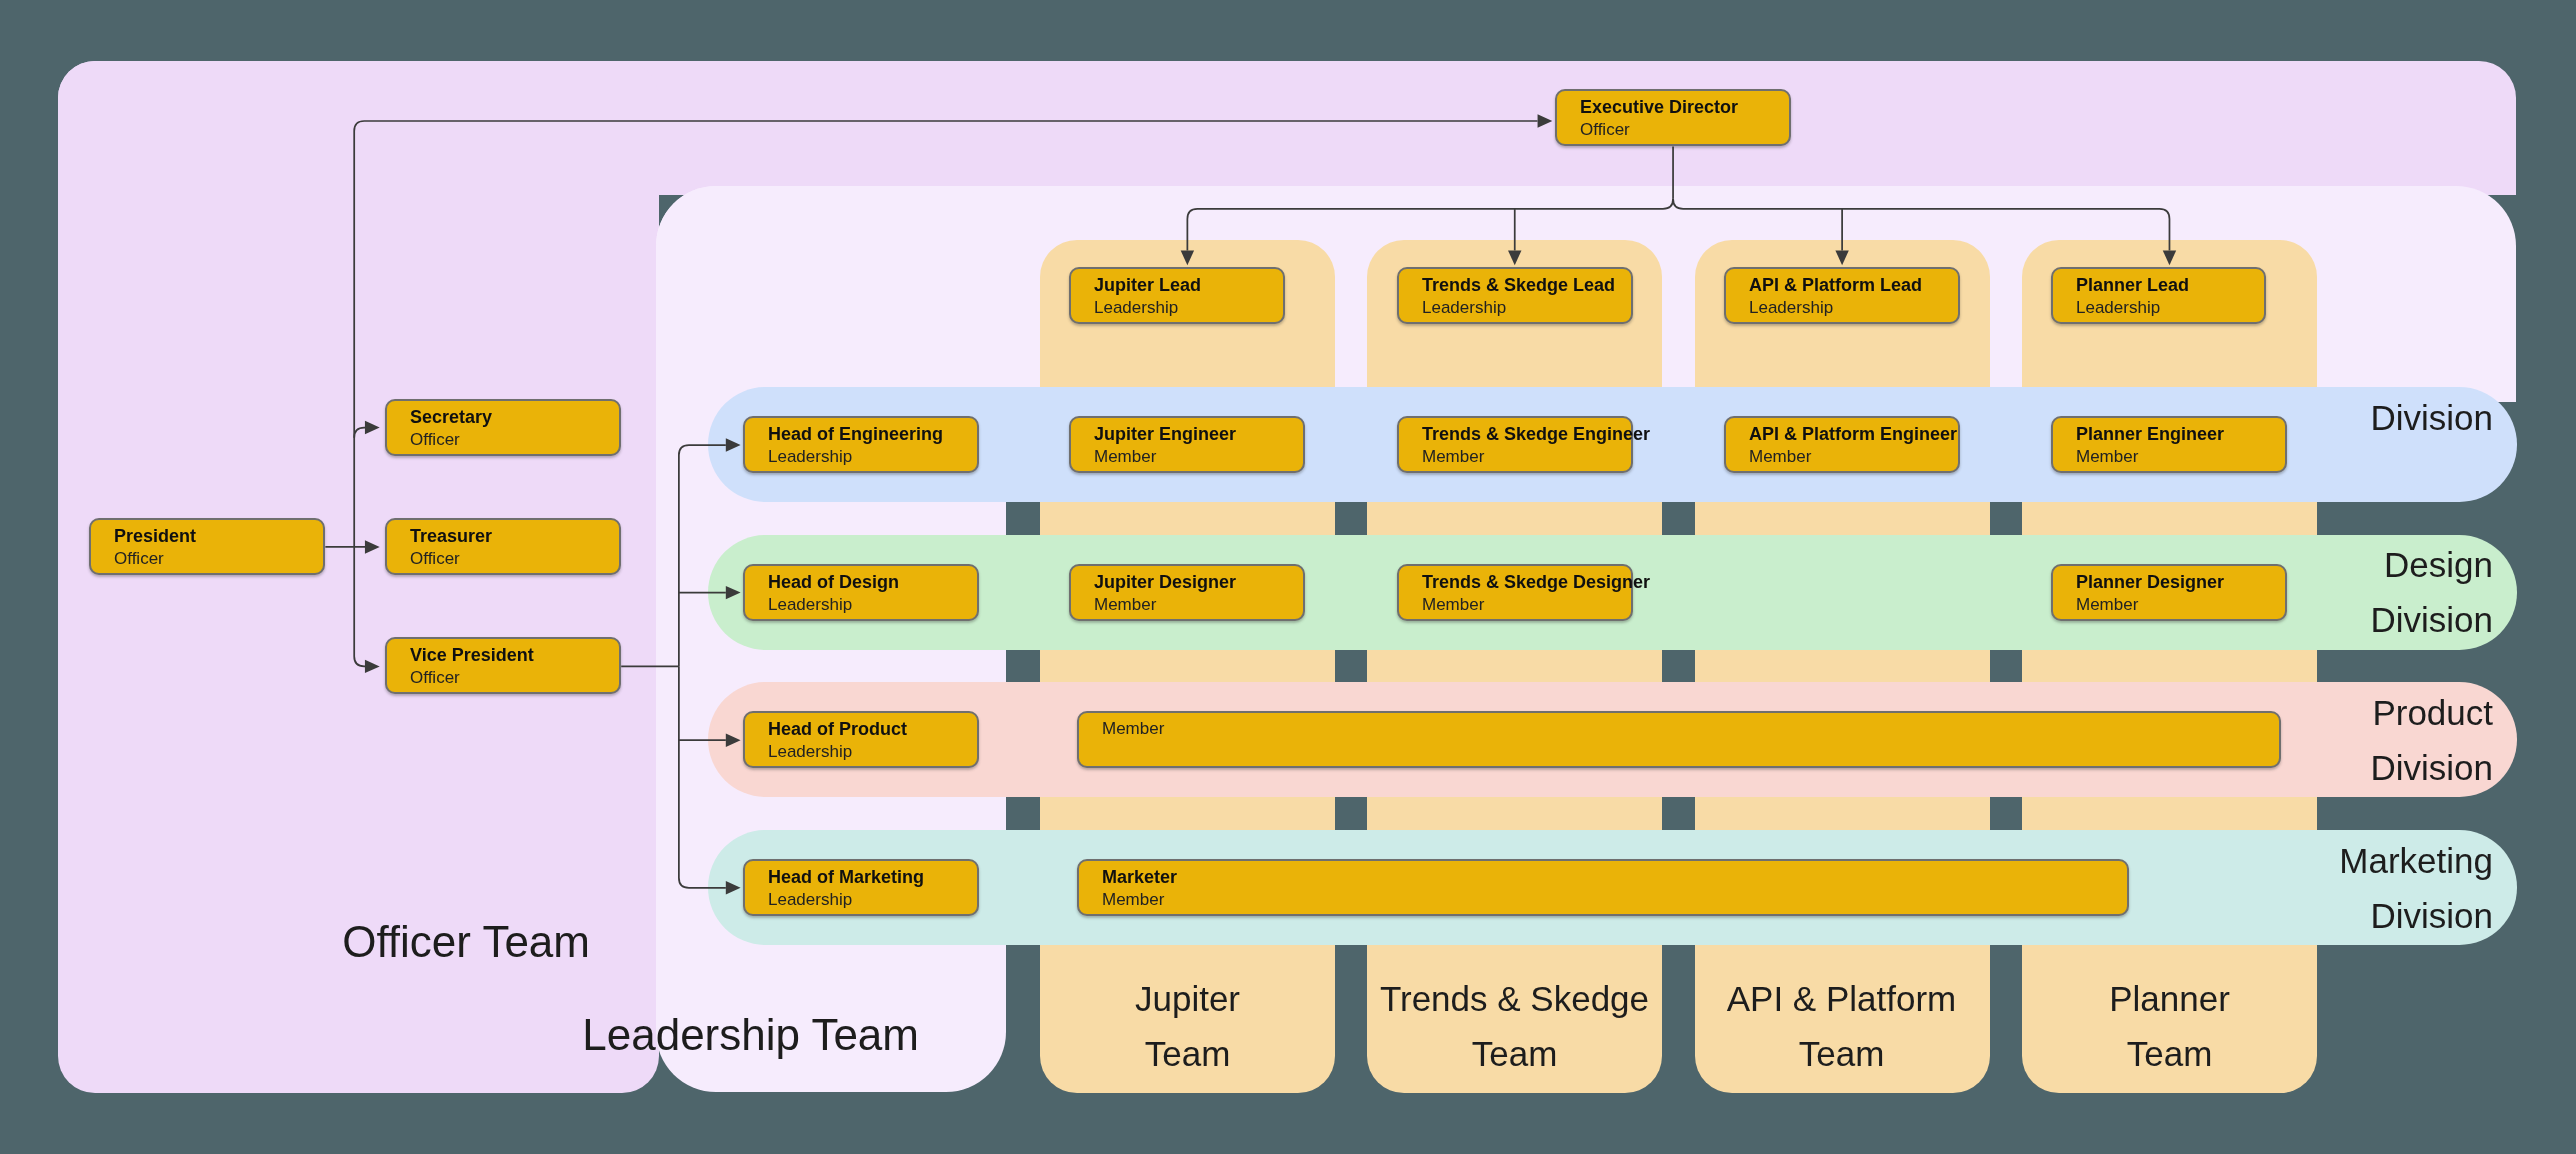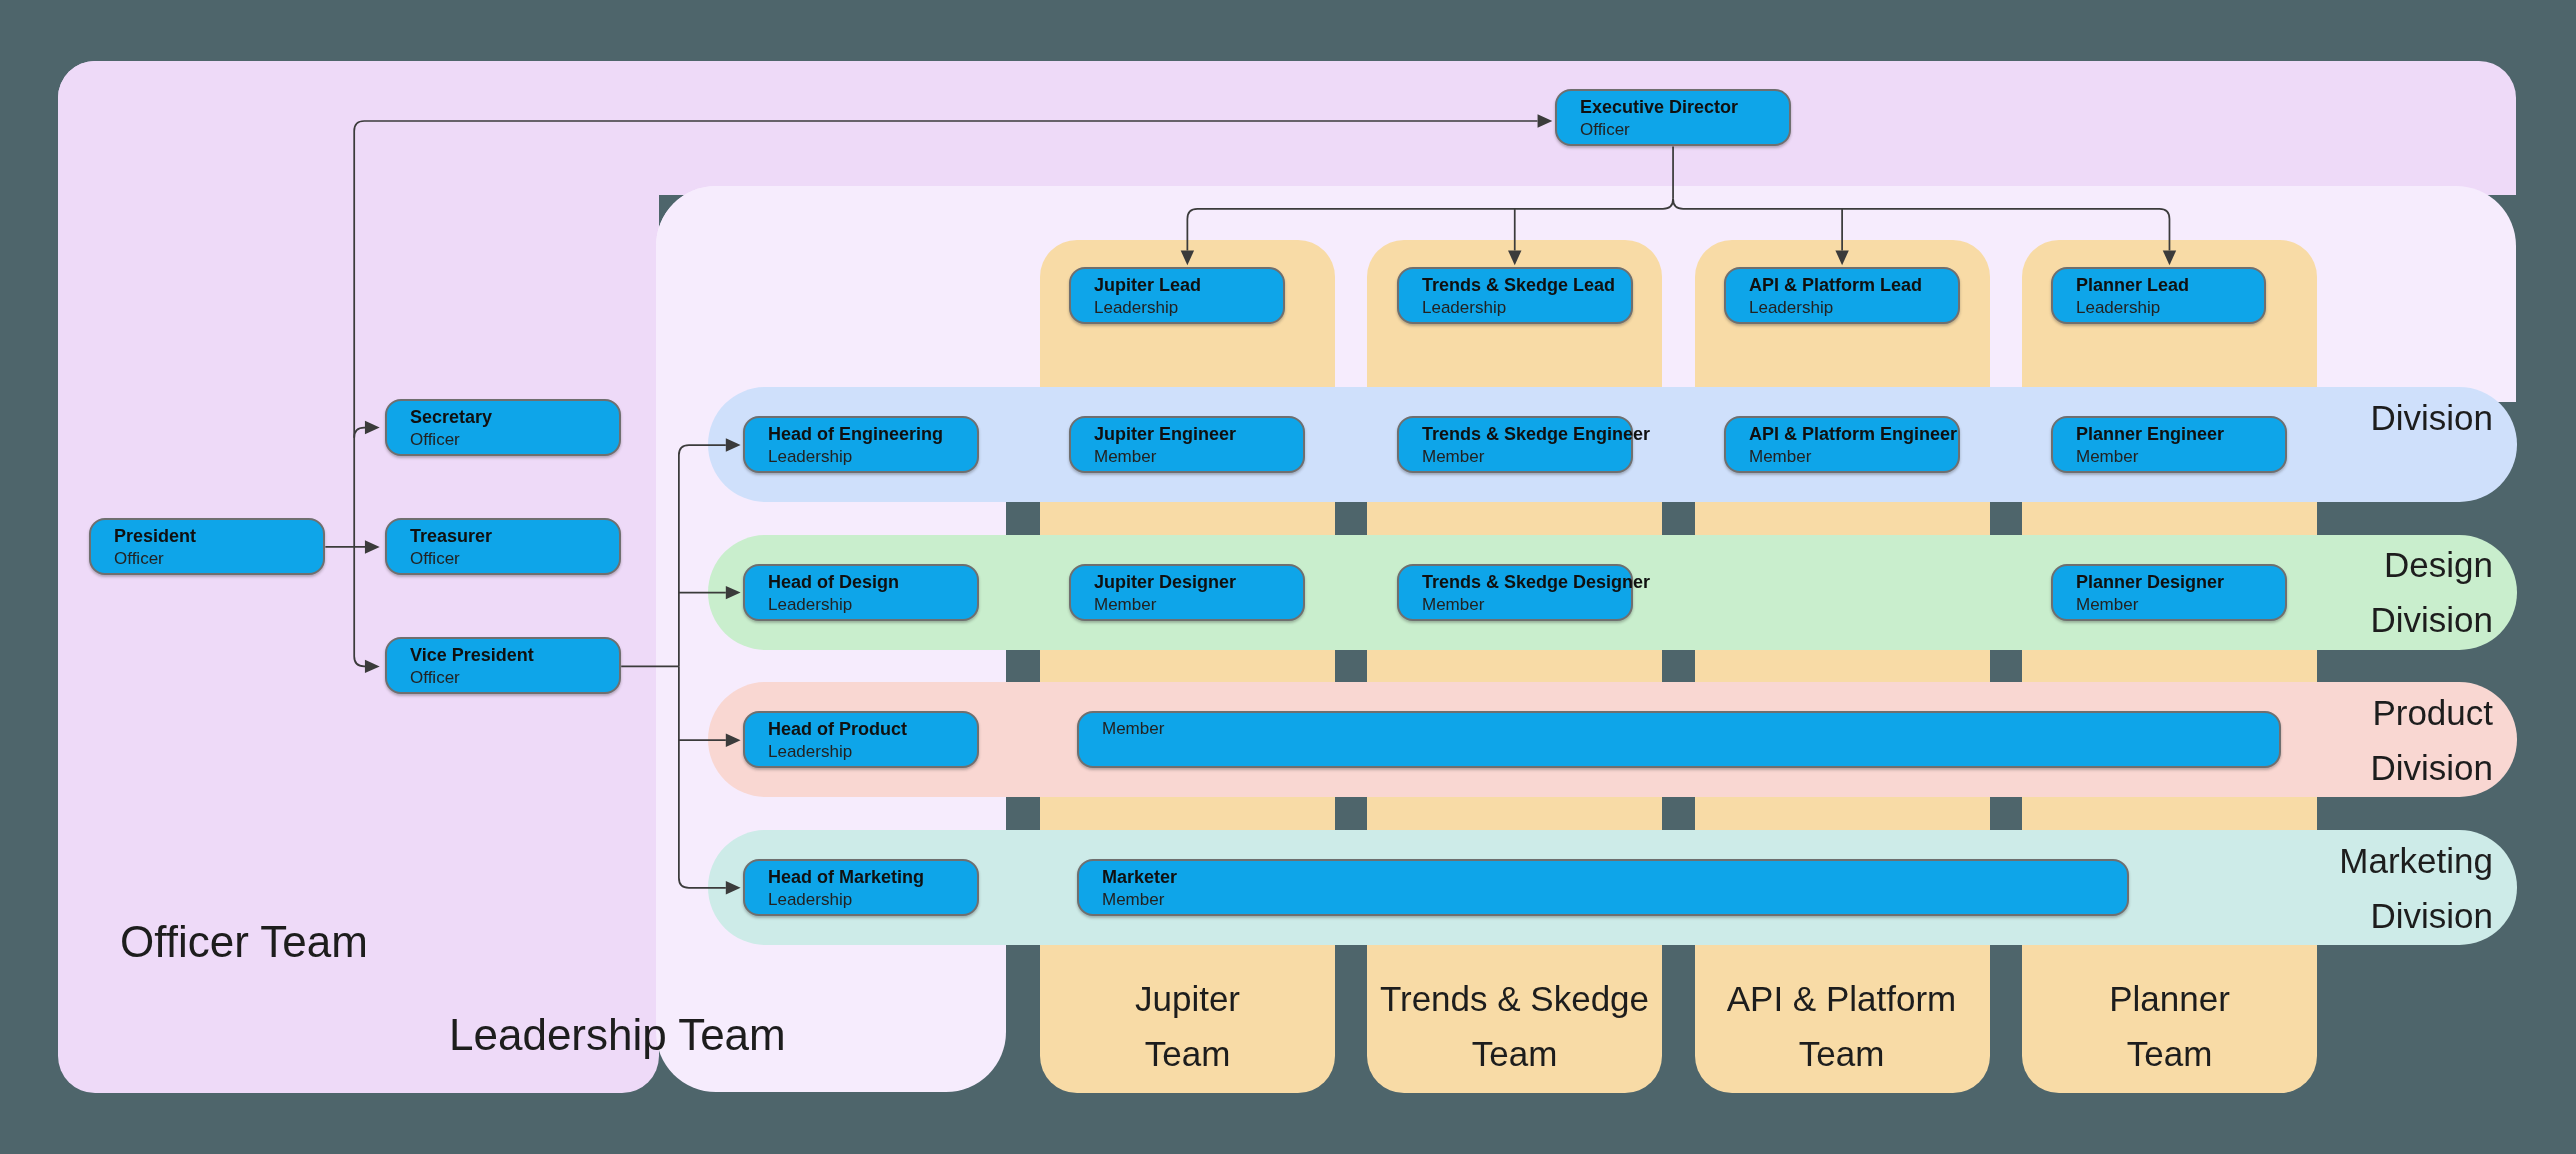--- a/index.html
+++ b/index.html
@@ -2,25 +2,25 @@
 <html style="font-size:10.7px"><head>
 <meta charset="utf-8">
 <style>
   html,body{margin:0;padding:0;}
   body{background:#4e656b;font-family:"Liberation Sans",sans-serif;}
   #canvas{position:relative;width:2576px;height:1155px;background:#4e656b;overflow:hidden;}
   .region{position:absolute;}
   .col{position:absolute;top:240px;height:853px;width:295px;border-radius:37px;}
   .band{position:absolute;left:708px;width:1809px;height:115px;border-radius:58px;}
   svg.wires{position:absolute;left:0;top:0;width:2576px;height:1155px;}
-  .node{position:absolute;height:57px;background:#0ea5e9;border:2px solid #6f6f6f;border-radius:16px;
+  .node{position:absolute;height:57px;background:#eab308;border:2px solid #6f6f6f;border-radius:10px;
         box-sizing:border-box;padding:4.7px 13.4px 0 23px;box-shadow:0 2px 2.7px rgba(40,40,40,.30);}
   .node .t{font-weight:bold;font-size:18px;line-height:23.5px;color:#101010;white-space:nowrap;}
   .node .s{font-size:17px;line-height:21px;color:#222222;white-space:nowrap;}
-  .grouplabel{position:absolute;font-size:44px;font-weight:500;color:#1d1d1d;width:470px;text-align:left;line-height:60px;white-space:nowrap;}
+  .grouplabel{position:absolute;font-size:44px;font-weight:500;color:#1d1d1d;width:470px;text-align:right;line-height:60px;white-space:nowrap;}
   .divlabel{position:absolute;left:2023px;width:470px;text-align:right;font-size:35px;color:#1d1d1d;line-height:55px;}
   .teamlabel{position:absolute;width:335px;text-align:center;font-size:35px;color:#1d1d1d;line-height:55px;top:971px;}
 </style>
 </head>
 <body>
 
 <div id="canvas">
 
   <div class="region" style="left: 58px; top: 61px; width: 2458px; height: 134px; border-radius: 37px 37px 0px 0px; background: rgb(238, 218, 248);"></div>
   <div class="region" style="left: 58px; top: 61px; width: 601px; height: 1032px; border-radius: 37px; background: rgb(238, 218, 248);"></div>

